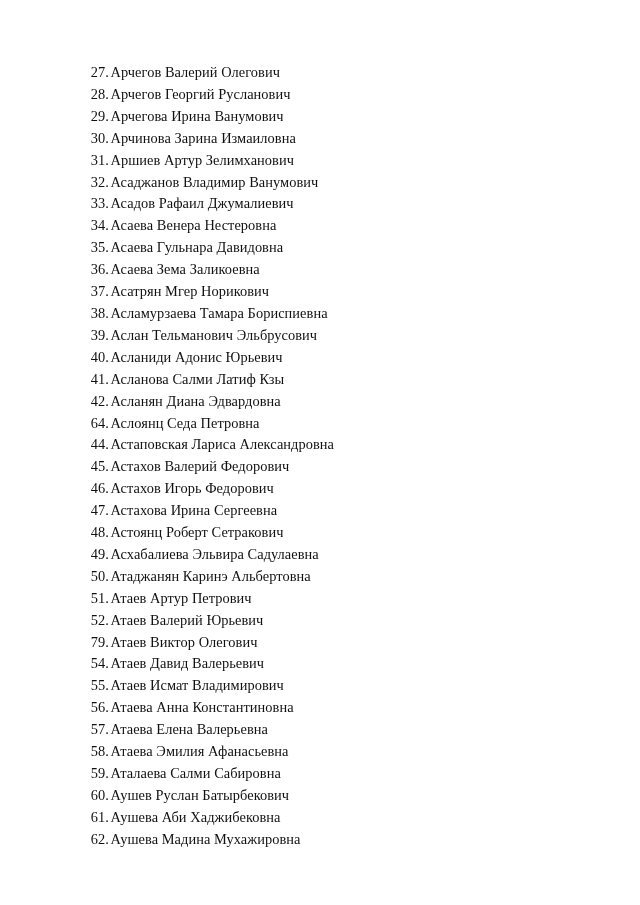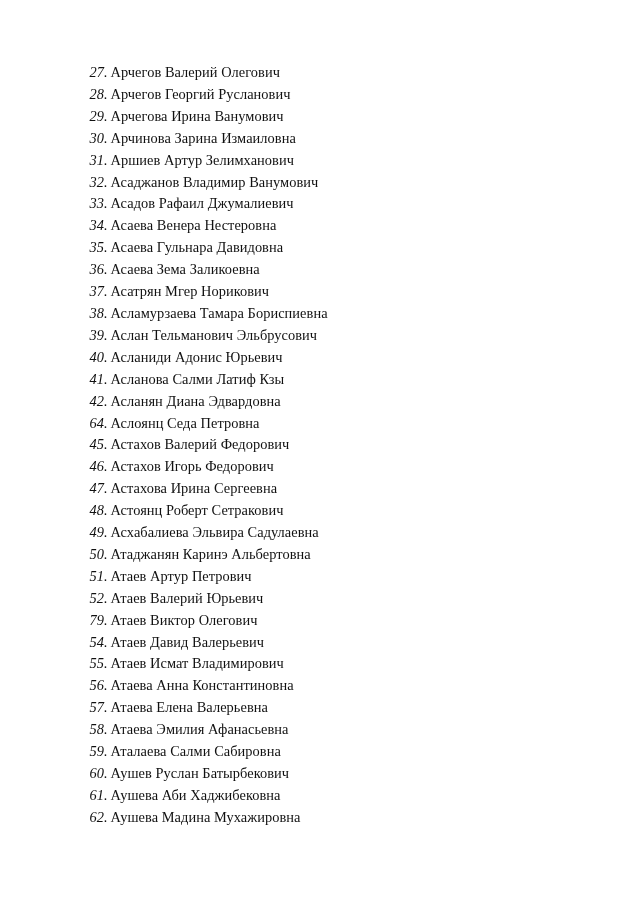--- a/index.html
+++ b/index.html
@@ -31,23 +31,22 @@
     display: flex;
     align-items: baseline;
     font-size: 14.4px;
     line-height: 21.9px;
     white-space: nowrap;
     letter-spacing: 0.05px;
   }
   .entry-number {
     display: inline-block;
     min-width: 21px;
-    text-align: center;
+    text-align: right;
     flex: 0 0 auto;
-    font-style: italic;
   }
   .entry-name {
     flex: 0 0 auto;
     padding-left: 1.5px;
   }
 </style>
 </head>
 <body>
 
 <div class="page">
@@ -114,20 +113,24 @@
       </li>
       <li class="name-entry">
         <span class="entry-number">42.</span>
         <span class="entry-name">Асланян Диана Эдвардовна</span>
       </li>
       <li class="name-entry">
         <span class="entry-number">64.</span>
         <span class="entry-name">Аслоянц Седа Петровна</span>
       </li>
       <li class="name-entry">
+        <span class="entry-number">44.</span>
+        <span class="entry-name">Астаповская Лариса Александровна</span>
+      </li>
+      <li class="name-entry">
         <span class="entry-number">45.</span>
         <span class="entry-name">Астахов Валерий Федорович</span>
       </li>
       <li class="name-entry">
         <span class="entry-number">46.</span>
         <span class="entry-name">Астахов Игорь Федорович</span>
       </li>
       <li class="name-entry">
         <span class="entry-number">47.</span>
         <span class="entry-name">Астахова Ирина Сергеевна</span>

